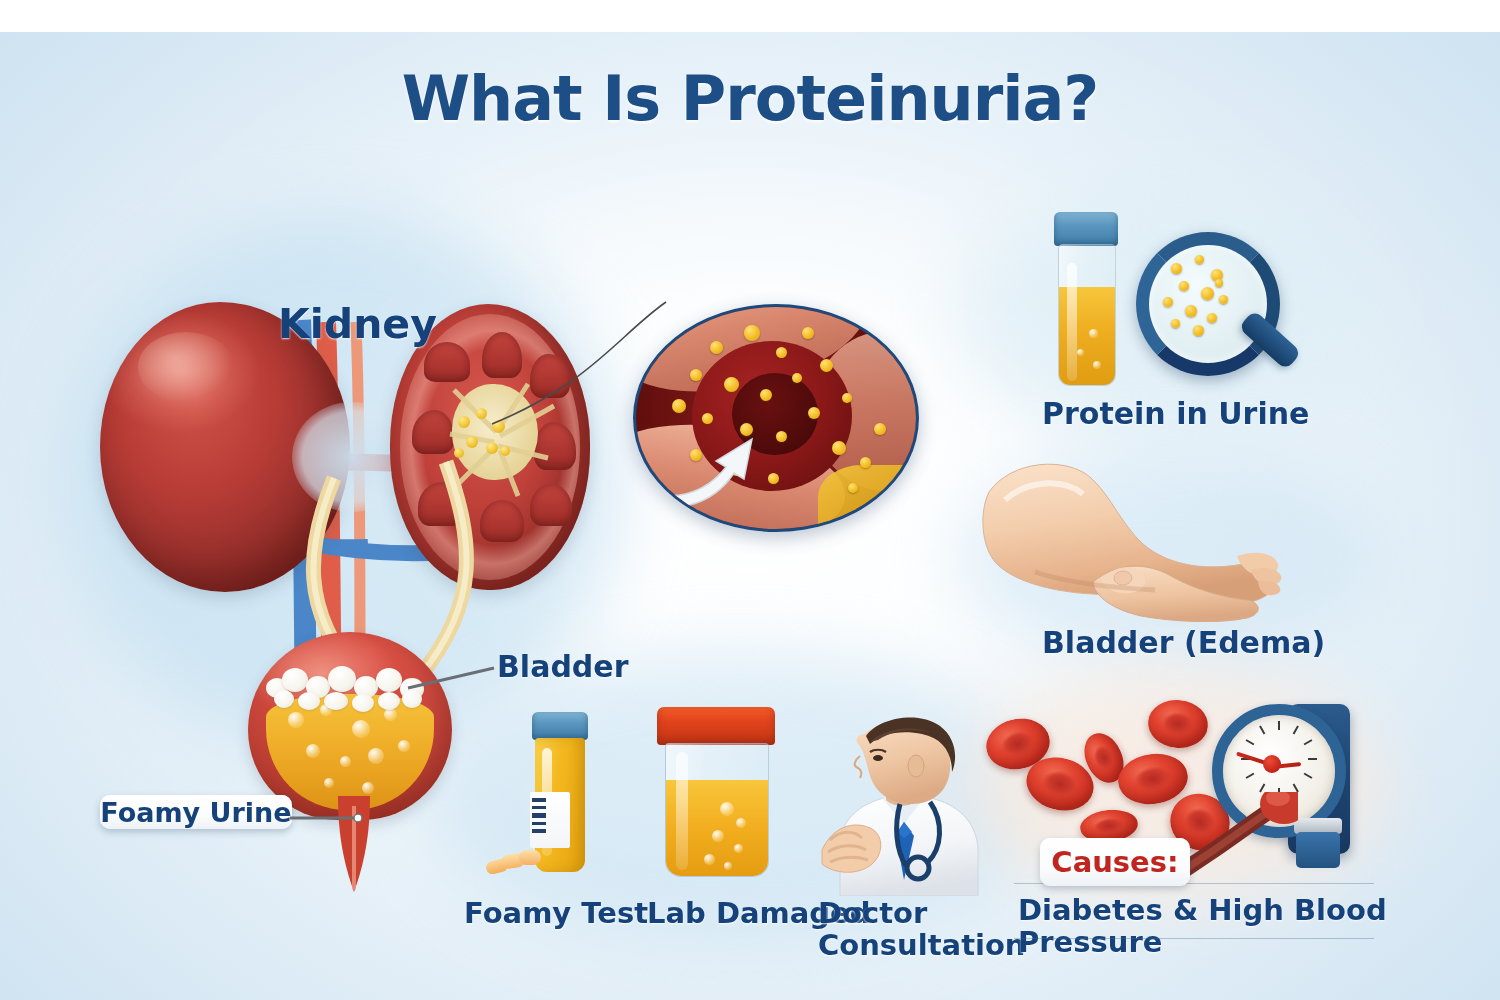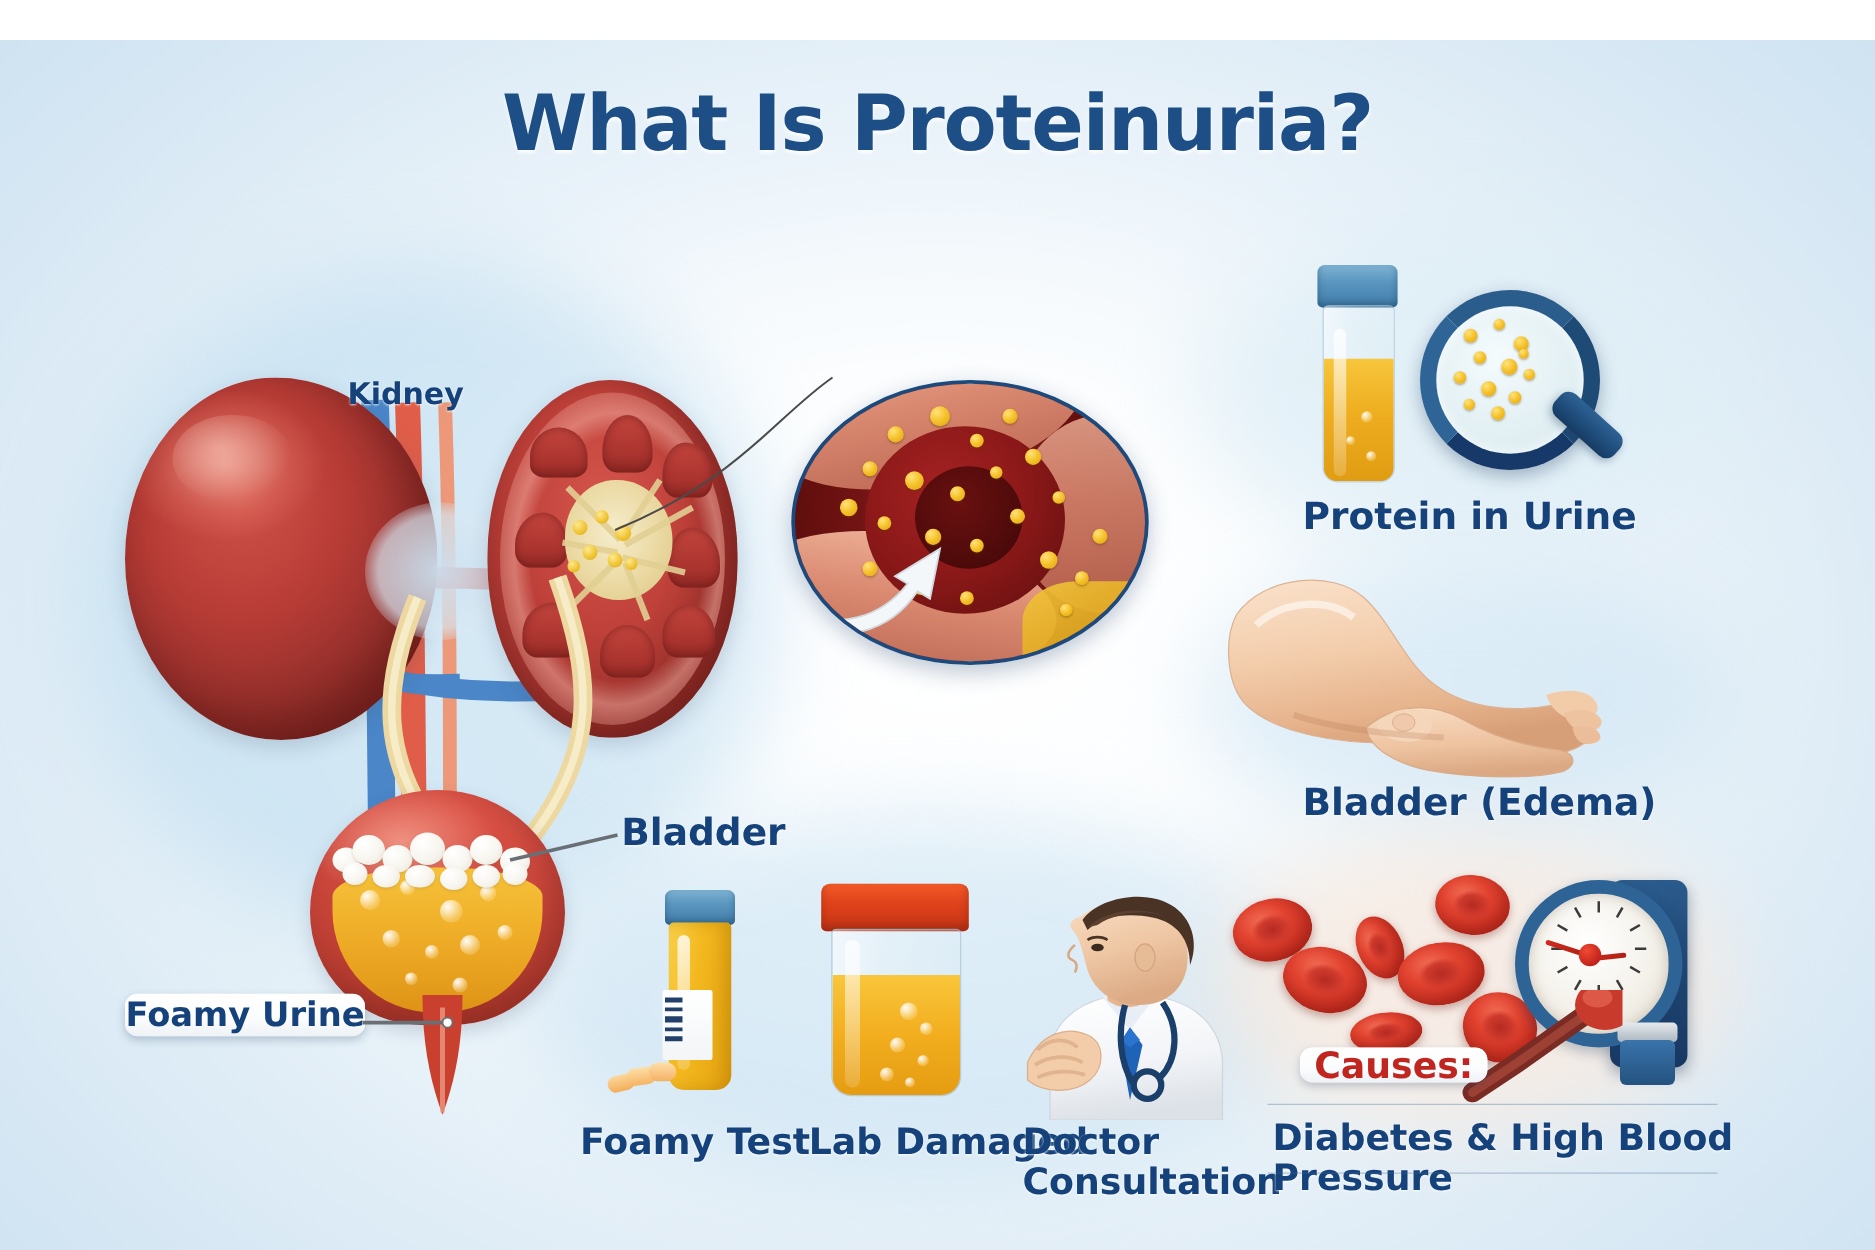--- a/index.html
+++ b/index.html
@@ -363,21 +363,21 @@
     <div class="protein-dot" style="left:196px; top:134px; width:14px; height:14px;"></div>
     <div class="protein-dot" style="left:224px; top:150px; width:11px; height:11px;"></div>
     <div class="protein-dot" style="left:238px; top:116px; width:12px; height:12px;"></div>
     <div class="protein-dot" style="left:212px; top:176px; width:10px; height:10px;"></div>
 
     <svg style="position:absolute; left:4px; top:110px; width:130px; height:96px;" viewBox="0 0 130 96">
       <path d="M2,72 C30,86 64,78 86,50 L76,44 L112,22 L104,62 L94,56 C70,92 30,96 2,84 Z" fill="#f4f7f9" stroke="#d2dae0" stroke-width="1.5"></path>
     </svg>
   </div>
 
-  <div class="lbl" style="left:278px; top:270px; font-size:24px;">Kidney</div>
+  <div class="lbl" style="left:278px; top:270px; font-size:41px;">Kidney</div>
   <svg class="leader" style="left:470px; top:256px; width:220px; height:180px;" viewBox="0 0 220 180">
     <path d="M196,14 C150,46 120,96 22,136" stroke="#4a4a4a" stroke-width="1.6" fill="none"></path>
   </svg>
 
 
   <div class="lbl" style="left:497px; top:618px; font-size:30px;">Bladder</div>
   <svg class="leader" style="left:398px; top:620px; width:100px; height:50px;" viewBox="0 0 100 50">
     <path d="M96,16 L10,36" stroke="#6a6f75" stroke-width="3" fill="none"></path>
   </svg>
 
@@ -569,18 +569,18 @@
     <div style="position:absolute; left:1296px; top:800px; width:44px; height:36px; border-radius:5px; background:linear-gradient(180deg,#3a74ab,#23527f);"></div>
 
     <svg style="position:absolute; left:1168px; top:760px; width:130px; height:90px;" viewBox="0 0 130 90">
       <path d="M118,8 C96,22 72,40 46,58 C34,66 22,74 10,82" stroke="#7a2c24" stroke-width="16" fill="none" stroke-linecap="round"></path>
       <path d="M118,8 C96,22 72,40 46,58 C34,66 22,74 10,82" stroke="#a8473a" stroke-width="7" fill="none" stroke-linecap="round" opacity="0.8"></path>
       <ellipse cx="116" cy="12" rx="24" ry="20" fill="#c73a2c"></ellipse>
       <ellipse cx="110" cy="6" rx="12" ry="8" fill="#e86552" opacity="0.7"></ellipse>
     </svg>
 
     <div class="rule" style="left:1014px; top:851px; width:360px;"></div>
-    <div class="chip" style="left:1040px; top:806px; width:150px; height:28px; font-size:29px; color:#c0261f;">Causes:</div>
+    <div class="chip" style="left:1040px; top:806px; width:150px; height:48px; font-size:29px; color:#c0261f;">Causes:</div>
     <div class="lbl" style="left:1018px; top:862px; font-size:29px;">Diabetes &amp; High Blood Pressure</div>
     <div class="rule" style="left:1014px; top:906px; width:360px;"></div>
   </div>
 
 </div>
 
 </body></html>

